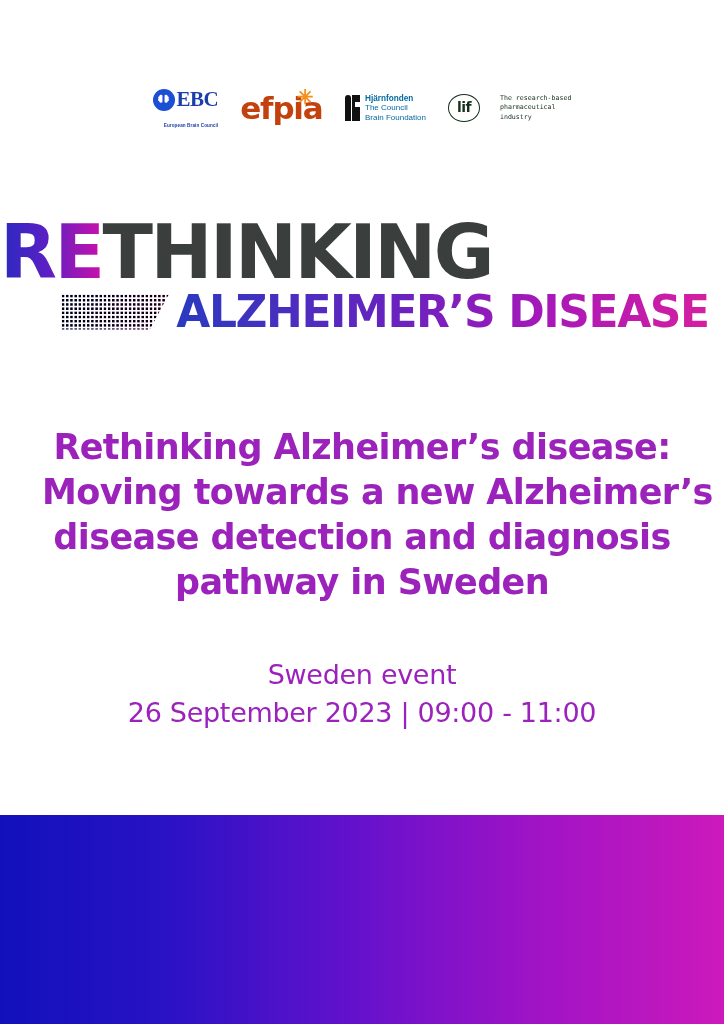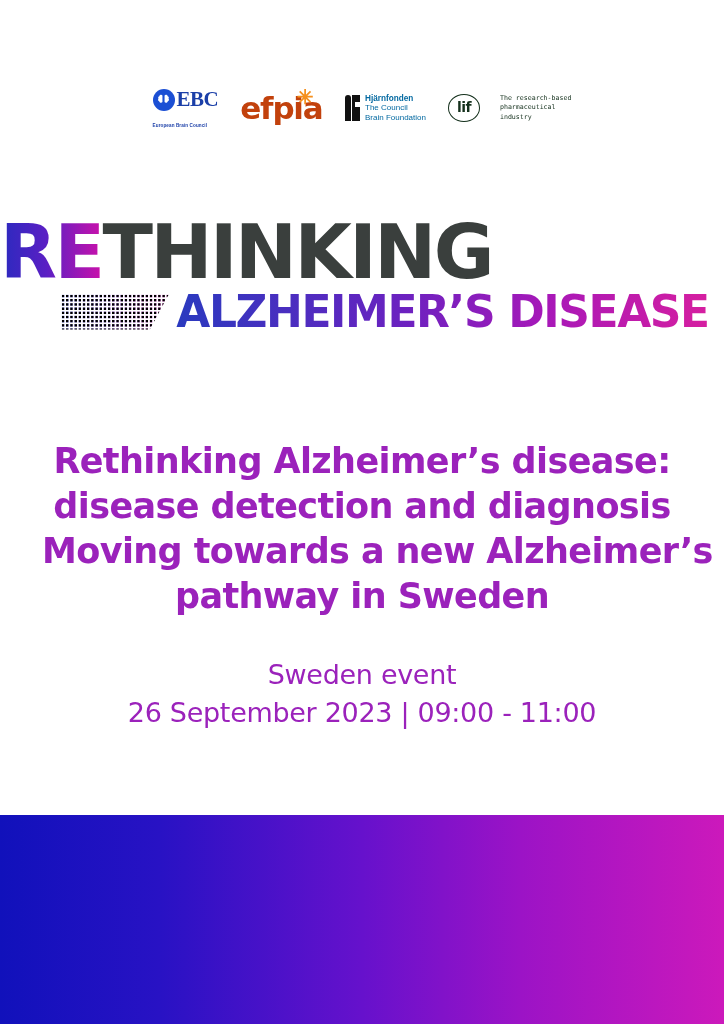--- a/index.html
+++ b/index.html
@@ -31,21 +31,21 @@
     height: 52px;
     display: flex;
     align-items: center;
     justify-content: center;
     gap: 22px;
   }
 
   .logo { display: flex; align-items: center; }
 
   
-  .logo-ebc { flex-direction: column; align-items: flex-start; gap: 12px; }
+  .logo-ebc { flex-direction: column; align-items: flex-end; gap: 12px; }
   .logo-ebc-main { display: flex; align-items: center; gap: 2px; }
   .ebc-mark {
     width: 22px; height: 22px; border-radius: 50%;
     background: #1B4FD4;
     display: flex; align-items: center; justify-content: center;
   }
   .ebc-word {
     font-family: "Liberation Serif", serif;
     font-weight: bold;
     font-size: 21px;
@@ -180,21 +180,21 @@
     letter-spacing: -1.4px;
     background: linear-gradient(90deg, #2A3ABF 0%, #6A22C0 42%, #A818B8 70%, #D61FA0 100%);
     -webkit-background-clip: text;
     background-clip: text;
     color: transparent;
   }
 
   
   .headline {
     position: absolute;
-    top: 439px;
+    top: 425px;
     left: 50%;
     transform: translateX(-50%);
     width: 640px;
     text-align: center;
     color: #9B22BB;
     font-family: "DejaVu Sans", sans-serif;
     font-weight: bold;
     font-size: 35px;
     line-height: 1.29;
     letter-spacing: -0.6px;
@@ -283,22 +283,22 @@
   <div class="brand">
     <div class="brand-line1"><span class="brand-re">RE</span><span class="brand-thinking">THINKING</span></div>
     <div class="brand-line2">
       <span class="halftone"></span>
       <span class="brand-alz">ALZHEIMER’S DISEASE</span>
     </div>
   </div>
 
   <div class="headline">
     <div>Rethinking Alzheimer’s disease:</div>
+    <div>Moving towards a new Alzheimer’s</div>
     <div>disease detection and diagnosis</div>
-    <div>Moving towards a new Alzheimer’s</div>
     <div>pathway in Sweden</div>
   </div>
 
   <div class="event">
     <div class="event-type">Sweden event</div>
     <div>26 September 2023 | 09:00 - 11:00</div>
   </div>
 
   <div class="footer-band"></div>
 

